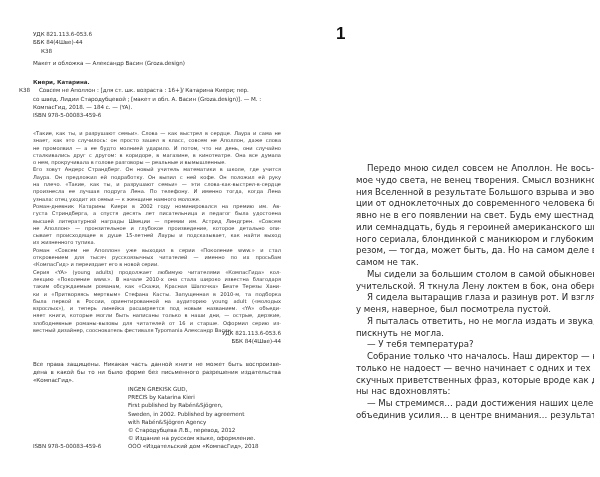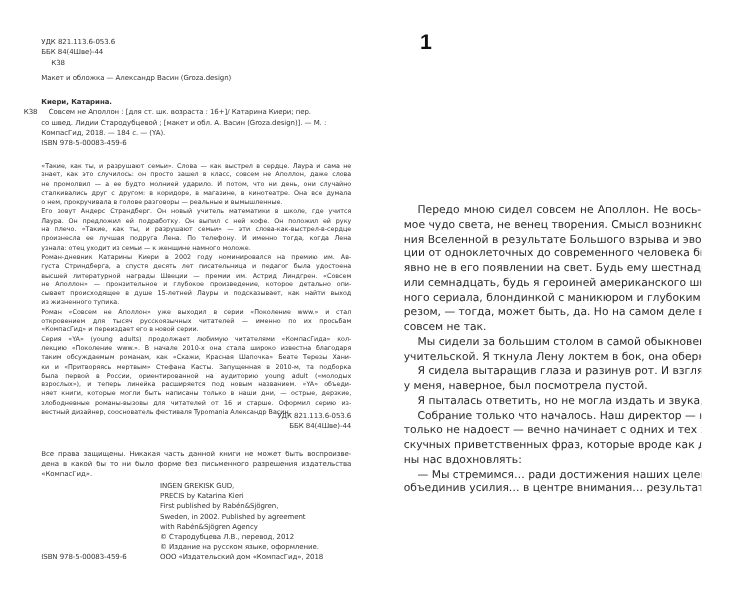--- a/index.html
+++ b/index.html
@@ -31,21 +31,21 @@
 
     .rights { left: 33px; top: 361px; width: 248px; }
     .rights .ln { display: block; height: 8px; text-align: justify; text-align-last: justify; white-space: nowrap; overflow: hidden; }
     .rights .ln.last { text-align-last: left; }
 
     .foreign { left: 128px; top: 386px; }
     .foreign div { height: 8.2px; }
     .isbn-bottom { left: 33px; top: 443px; }
 
     .chapter-num { left: 336px; top: 24px; font-size: 17px; font-weight: bold; color: #111; font-family: "Liberation Sans", sans-serif; }
-    .body-text { left: 323px; top: 163px; width: 238px; font-size: 8.6px; line-height: 11.75px; color: #2a2a2a; }
+    .body-text { left: 356px; top: 163px; width: 238px; font-size: 8.6px; line-height: 11.75px; color: #2a2a2a; }
     .body-text .ln { display: block; height: 11.75px; text-align: justify; text-align-last: justify; white-space: nowrap; overflow: hidden; }
     .body-text .ln.last { text-align-last: left; }
     .body-text .ln.indent { padding-left: 11px; }
   </style>
 </head>
 <body>
 
 <div class="page left">
 
   <div class="abs small udk-top">
@@ -126,25 +126,27 @@
 <div class="abs chapter-num">1</div>
 <div class="abs body-text" id="body-text">
     <span class="ln indent">Передо мною сидел совсем не Аполлон. Не вось-</span>
     <span class="ln">мое чудо света, не венец творения. Смысл возникнове-</span>
     <span class="ln">ния Вселенной в результате Большого взрыва и эволю-</span>
     <span class="ln">ции от одноклеточных до современного человека был</span>
     <span class="ln">явно не в его появлении на свет. Будь ему шестнадцать</span>
     <span class="ln">или семнадцать, будь я героиней американского школь-</span>
     <span class="ln">ного сериала, блондинкой с маникюром и глубоким вы-</span>
     <span class="ln">резом, — тогда, может быть, да. Но на самом деле все было</span>
-    <span class="ln last">совсем не так.</span>
+    <span class="ln last">самом не так.</span>
     <span class="ln indent">Мы сидели за большим столом в самой обыкновенной</span>
     <span class="ln">учительской. Я ткнула Лену локтем в бок, она обернулась</span>
     <span class="ln indent">Я сидела вытаращив глаза и разинув рот. И взгляд</span>
     <span class="ln last">у меня, наверное, был посмотрела пустой.</span>
     <span class="ln indent">Я пыталась ответить, но не могла издать и звука, даже</span>
+    <span class="ln last">пискнуть не могла.</span>
+    <span class="ln indent last">— У тебя температура?</span>
     <span class="ln indent">Собрание только что началось. Наш директор — как ему</span>
     <span class="ln">только не надоест — вечно начинает с одних и тех же</span>
     <span class="ln">скучных приветственных фраз, которые вроде как долж-</span>
     <span class="ln last">ны нас вдохновлять:</span>
     <span class="ln indent">— Мы стремимся… ради достижения наших целей…</span>
     <span class="ln last">объединив усилия… в центре внимания… результат…</span>
   </div>
 
 </body></html>

